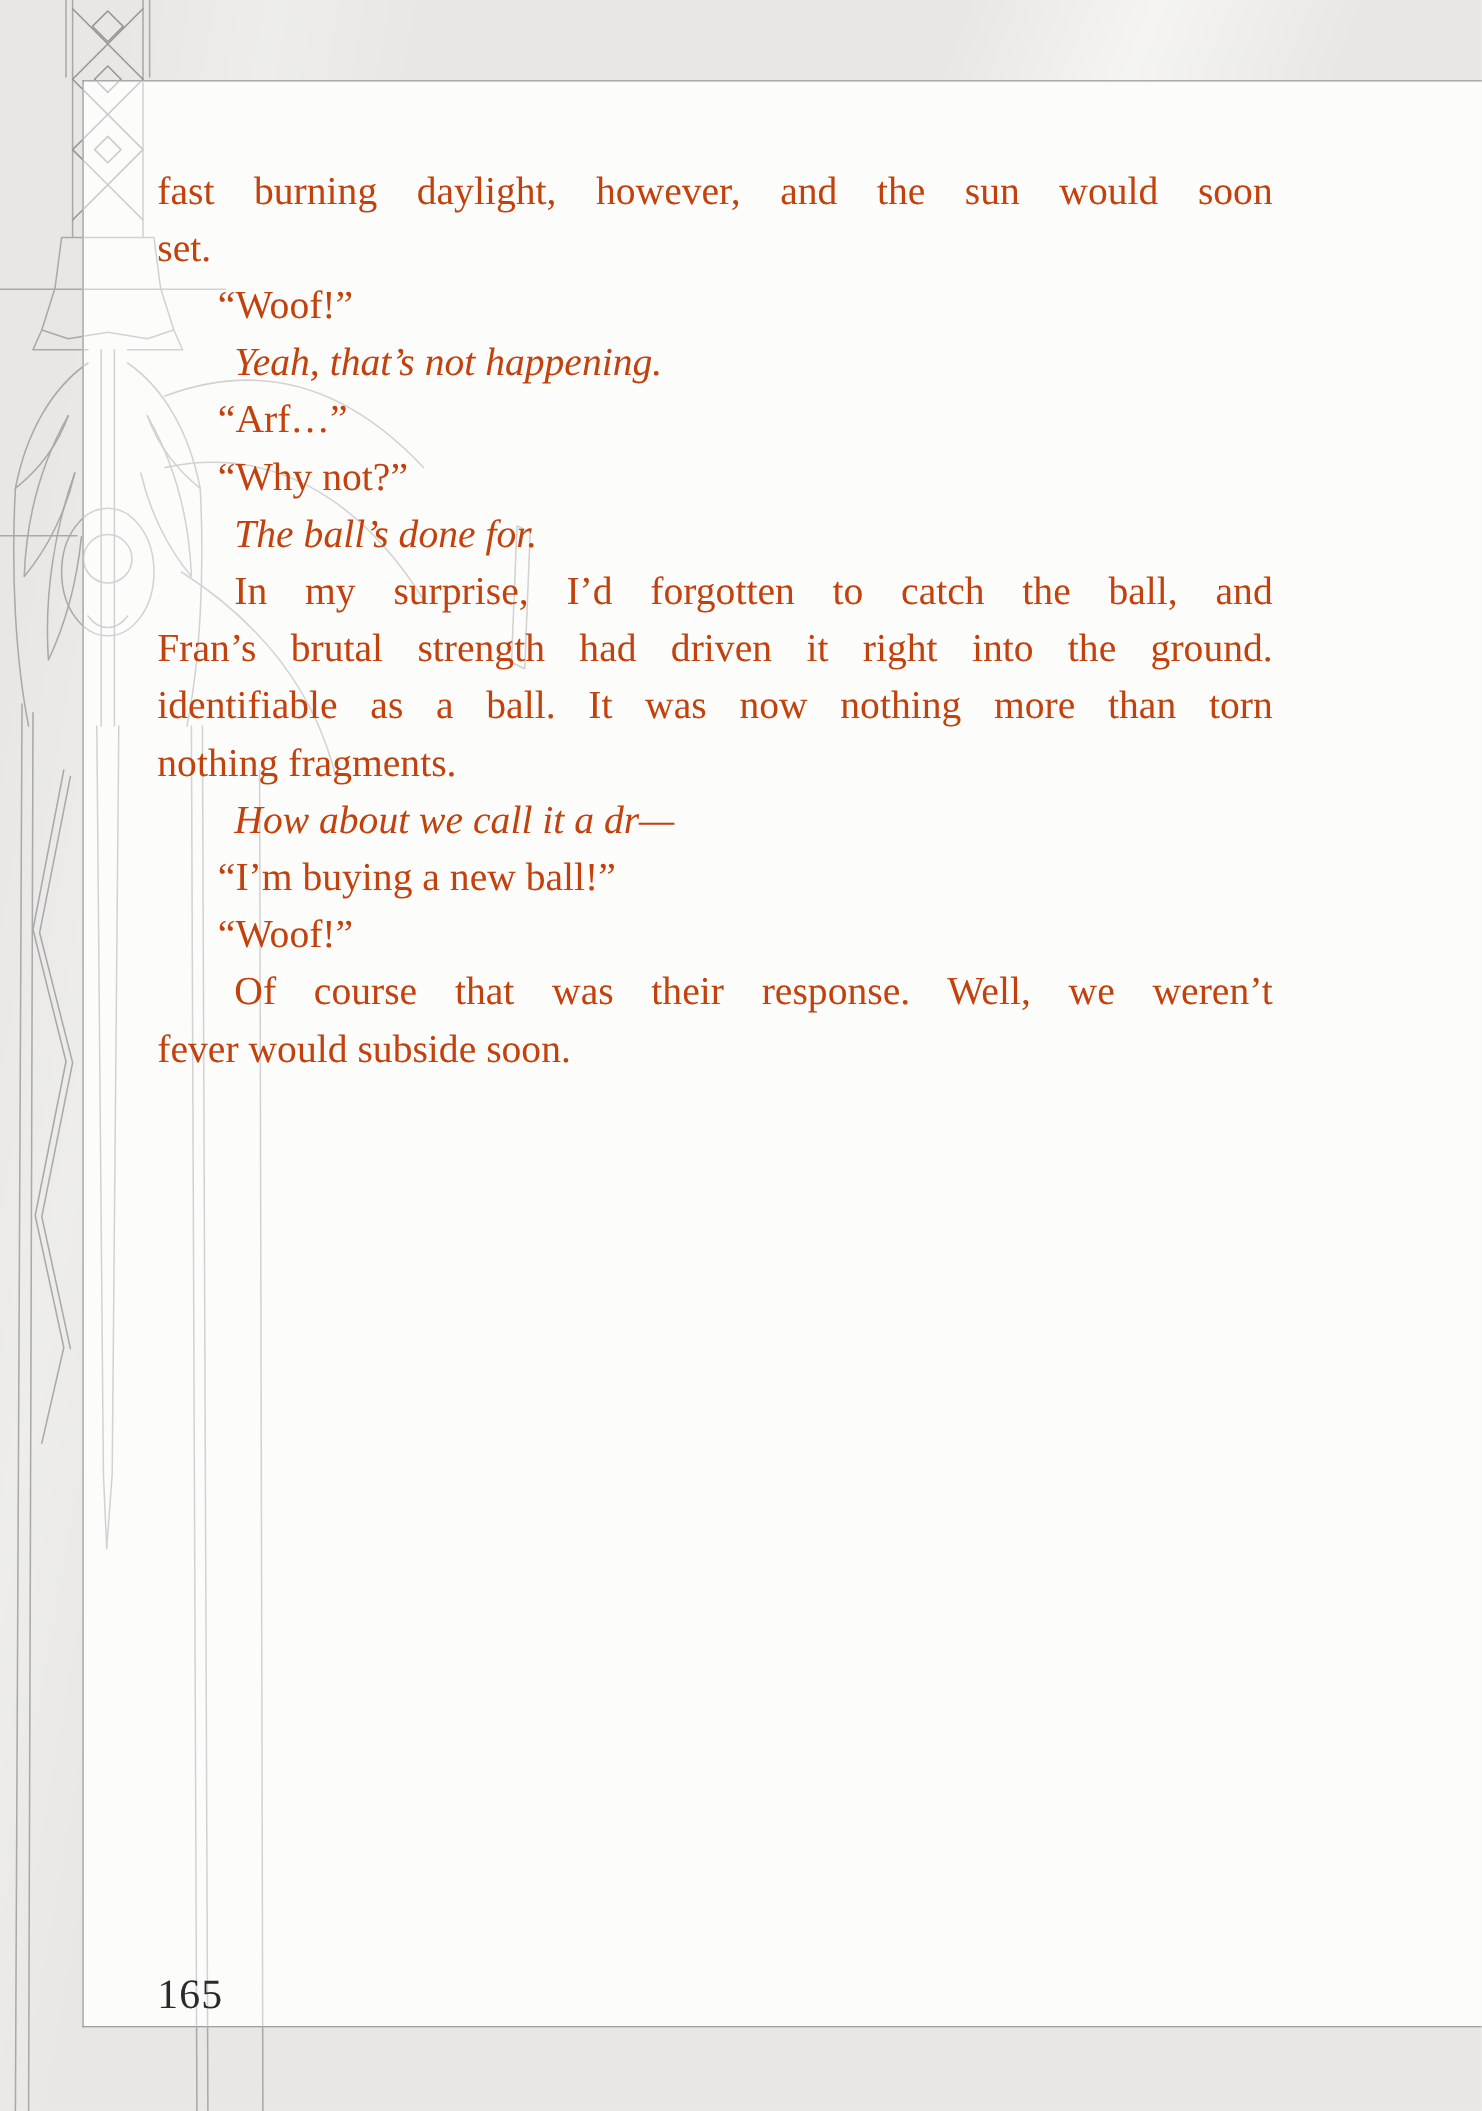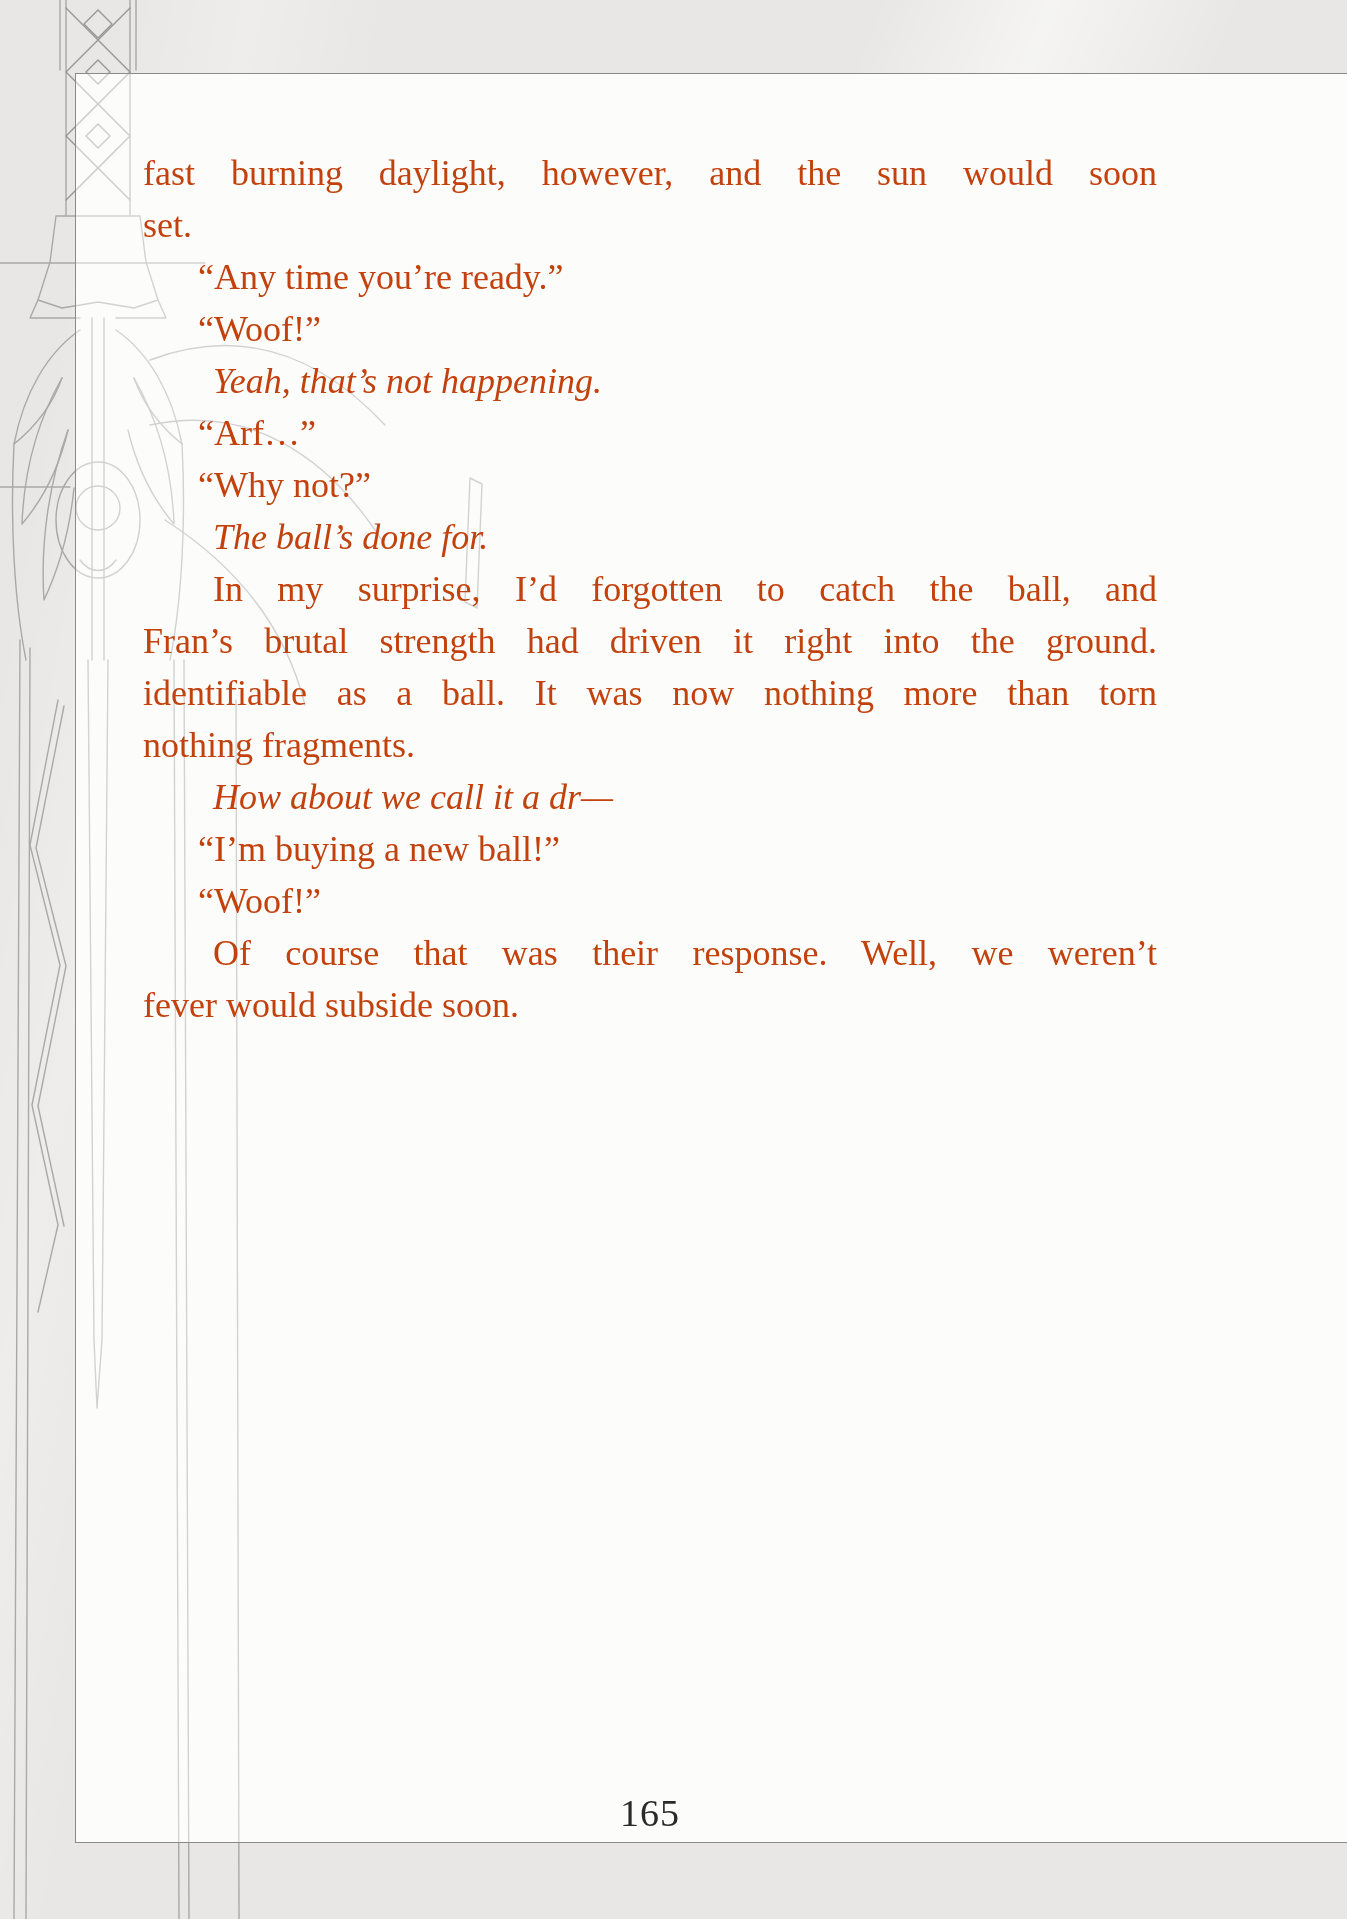--- a/index.html
+++ b/index.html
@@ -29,21 +29,21 @@
     position:absolute;left:67px;top:58px;width:1014px;z-index:3;
     color:#c2410c;font-size:36px;line-height:52px;margin-top:15px;
   }
   .ln{height:52px;white-space:nowrap;}
   .ln.j{white-space:normal;text-align:justify;text-align-last:justify;text-justify:inter-word;}
   .ln.iq{text-indent:55px;}
   .ln.ip{text-indent:70px;font-family:Liberation Serif, serif;}
   .ln.it{font-style:italic;}
   .pagenum{
     position:absolute;left:67px;top:1717px;width:1014px;z-index:3;
-    text-align:center;font-size:38px;letter-spacing:1px;color:#2a2a2a;
+    font-size:38px;letter-spacing:1px;color:#2a2a2a;
   }
   svg{display:block;}
 </style>
 </head>
 <body>
 
 <svg width="0" height="0" style="position:absolute" aria-hidden="true">
   <defs>
     <g id="swordart" fill="none" stroke-linejoin="round" stroke-linecap="round">
 
@@ -103,21 +103,20 @@
 
   <div class="sword-layer-inner">
     <svg width="700" height="1919" viewBox="0 0 700 1919">
       <use href="#swordart" style="stroke:#d2d2d3; stroke-width:1.4; --hatch:#cbcbcc"></use>
     </svg>
   </div>
 
   <div class="text-col">
     <div class="ln j">fast burning daylight, however, and the sun would soon</div>
     <div class="ln">set.</div>
-    <div class="ln iq">“Any time you’re ready.”</div>
     <div class="ln iq">“Woof!”</div>
     <div class="ln ip it">Yeah, that’s not happening.</div>
     <div class="ln iq">“Arf…”</div>
     <div class="ln iq">“Why not?”</div>
     <div class="ln ip it">The ball’s done for.</div>
     <div class="ln ip j">In my surprise, I’d forgotten to catch the ball, and</div>
     <div class="ln j">Fran’s brutal strength had driven it right into the ground.</div>
     <div class="ln j">identifiable as a ball. It was now nothing more than torn</div>
     <div class="ln">nothing fragments.</div>
     <div class="ln ip it">How about we call it a dr—</div>

